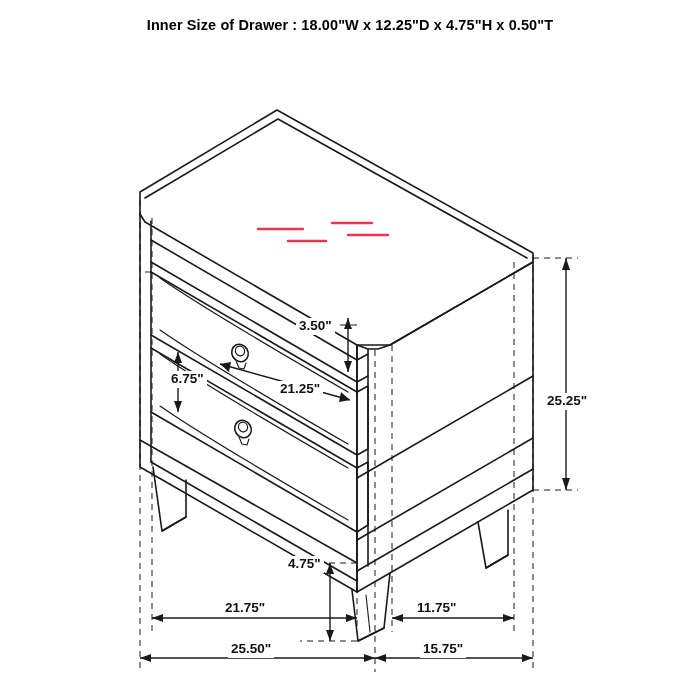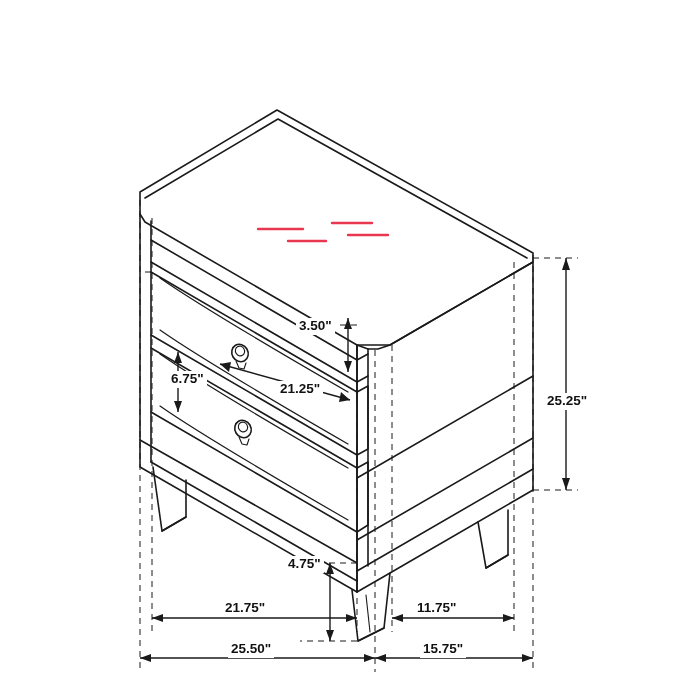--- a/index.html
+++ b/index.html
@@ -46,20 +46,21 @@
     padding: 1px 3px;
     white-space: nowrap;
     line-height: 1.1;
   }
 </style>
 </head>
 <body>
 
 <div id="page">
 
+  <div id="title">Inner Size of Drawer : 18.00"W x 12.25"D x 4.75"H x 0.50"T</div>
 
   <svg class="diagram" viewBox="0 0 700 700">
     <g fill="none" stroke="#1a1a1a" stroke-width="1.6" stroke-linejoin="round" stroke-linecap="round">
 
       <g>
         <path d="M 140,192 L 277,110 L 533,253 L 533,262
                  L 390,345 L 378,349 L 368,349 L 357,345 L 145,222 L 140,214 Z"></path>
 
         <path d="M 145,198 L 278,119 L 527,258"></path>
       </g>

